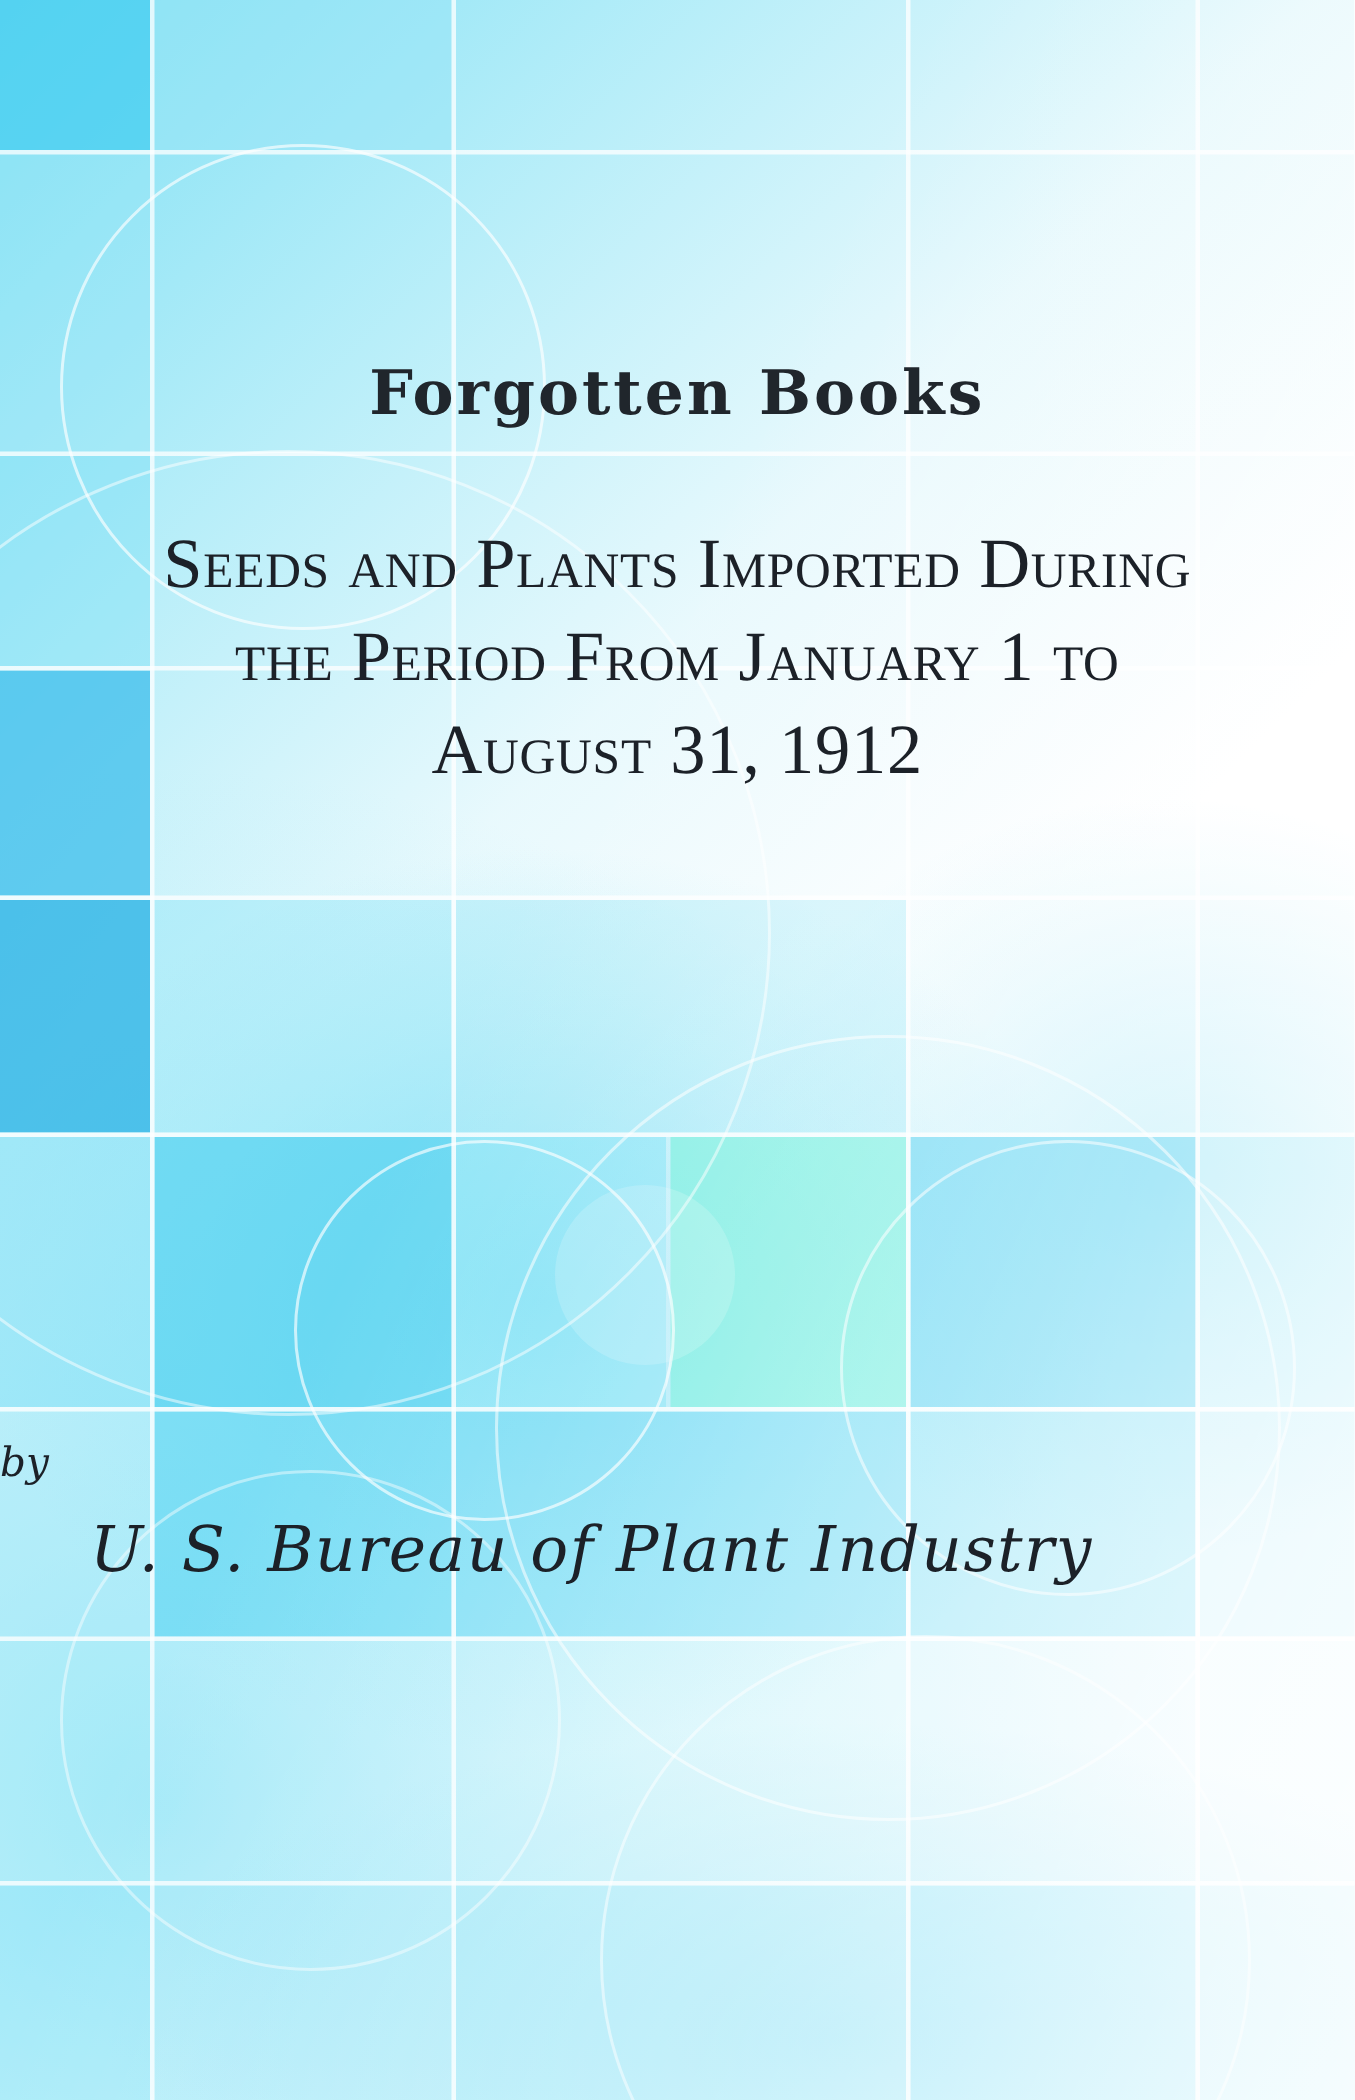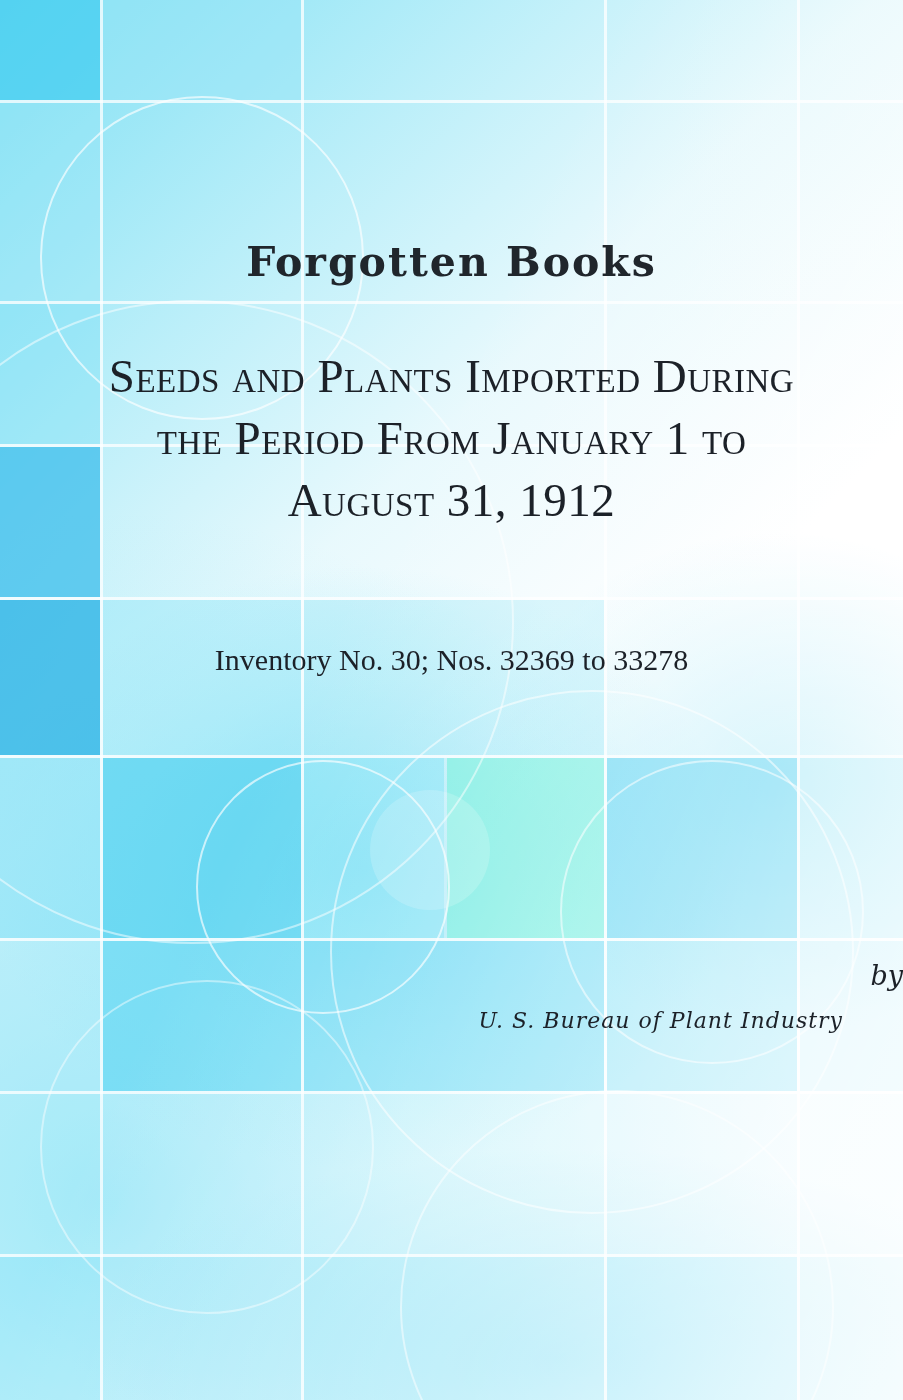--- a/index.html
+++ b/index.html
@@ -142,36 +142,36 @@
     font-family: "Liberation Serif", serif;
     font-size: 30px;
     line-height: 40px;
   }
 
   .byline {
     position: absolute;
     top: 960px;
     left: 0;
     right: 0;
-    text-align: right;
+    text-align: left;
     color: #1c2128;
     font-family: "DejaVu Serif", serif;
     font-size: 27px;
     font-style: italic;
   }
 
   .author {
     position: absolute;
     top: 1008px;
     left: 60px;
     right: 60px;
-    text-align: right;
+    text-align: left;
     color: #1c2128;
     font-family: "DejaVu Serif", serif;
-    font-size: 22px;
+    font-size: 42px;
     font-style: italic;
     letter-spacing: 1px;
   }
 </style>
 </head>
 <body>
 
 <div id="cover">
 
   <div class="bg-layer bg-base"></div>
@@ -245,20 +245,19 @@
     <div class="circ-fill" style="left:370px; top:790px; width:120px; height:120px;"></div>
   </div>
 
   <div class="bg-layer bg-fade"></div>
 
   <div class="content">
     <div class="brand">Forgotten Books</div>
 
     <div class="title">Seeds and Plants Imported During the Period From January 1 to August 31, 1912</div>
 
-    <div class="subtitle">Inventory No. 30; Nos. 32369 to 33278</div>
 
     <div class="byline">by</div>
 
     <div class="author">U. S. Bureau of Plant Industry</div>
   </div>
 
 </div>
 
 </body></html>

